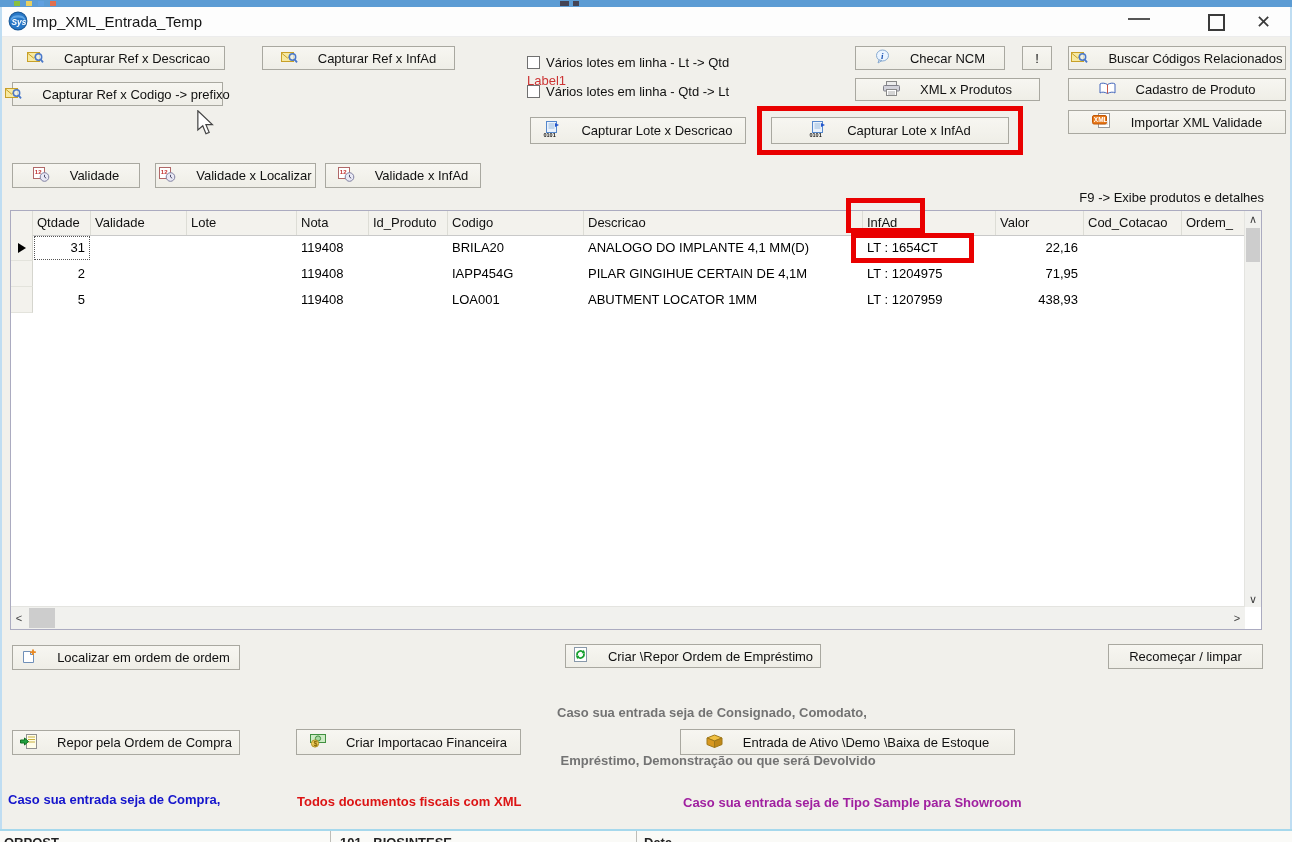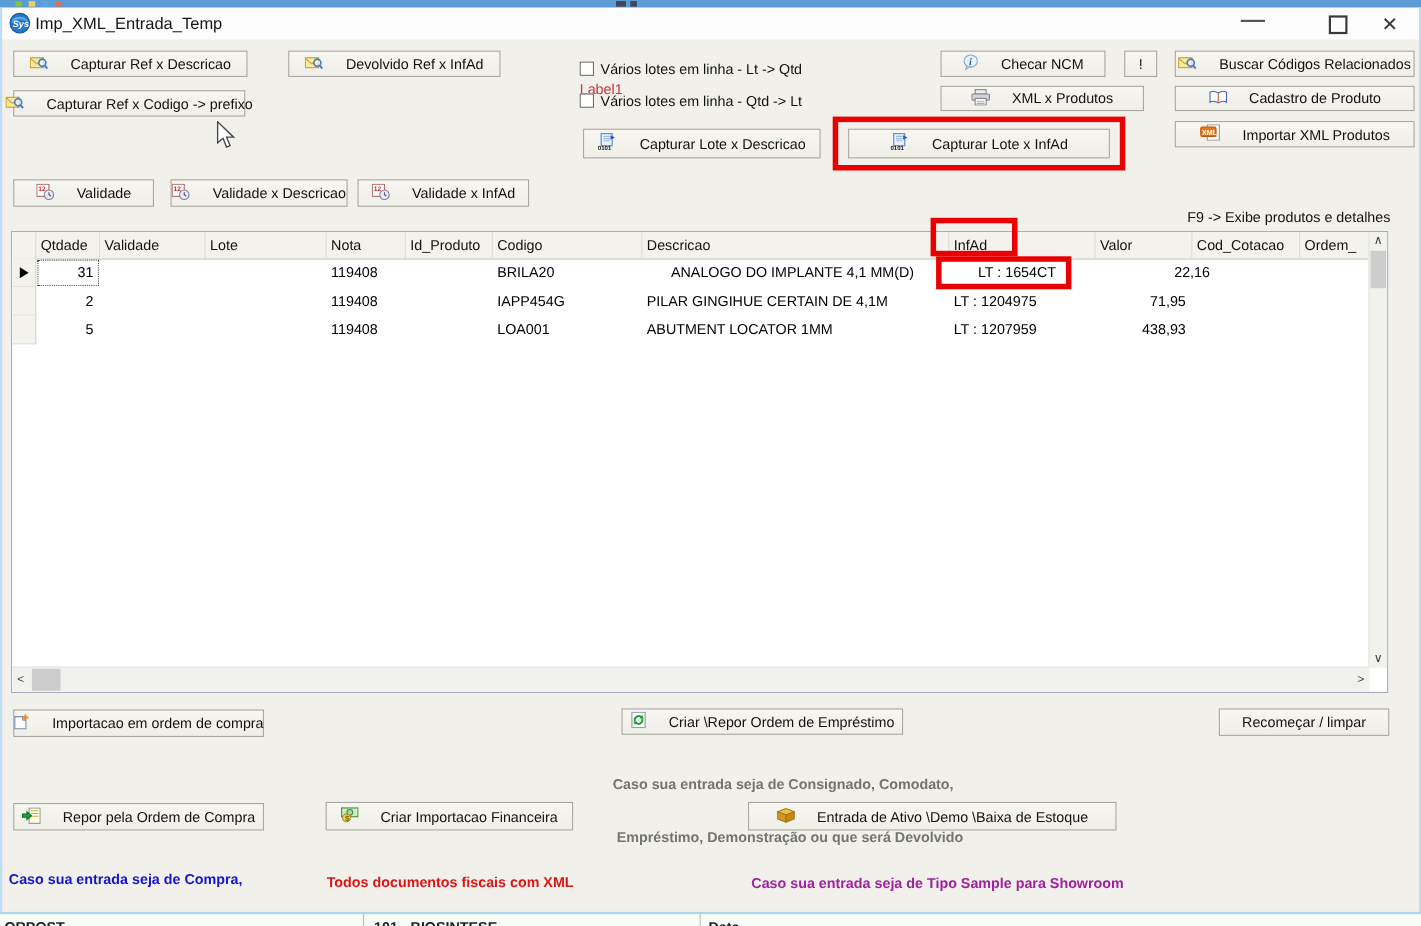--- a/index.html
+++ b/index.html
@@ -102,21 +102,21 @@
         </svg></span>
     <span>Capturar Ref x Descricao</span>
   </div>
   <div class="btn" style="left:262px;top:46px;width:193px;height:24px;">
     <span><svg width="17" height="14" viewBox="0 0 17 14">
           <rect x="0.5" y="2.5" width="12" height="9" fill="#F7E9A0" stroke="#C8A028"></rect>
           <path d="M0.5 3 L6.5 8 L12.5 3" stroke="#C8A028" fill="none"></path>
           <circle cx="11.5" cy="7" r="3.2" fill="#EAF2FF" fill-opacity="0.7" stroke="#4A78C8" stroke-width="1.5"></circle>
           <line x1="13.8" y1="9.7" x2="16" y2="12.3" stroke="#4A78C8" stroke-width="1.8"></line>
         </svg></span>
-    <span>Devolvido Ref x InfAd</span>
+    <span>Capturar Ref x InfAd</span>
   </div>
   <div class="btn" style="left:12px;top:82px;width:211px;height:24px;">
     <span><svg width="17" height="14" viewBox="0 0 17 14">
           <rect x="0.5" y="2.5" width="12" height="9" fill="#F7E9A0" stroke="#C8A028"></rect>
           <path d="M0.5 3 L6.5 8 L12.5 3" stroke="#C8A028" fill="none"></path>
           <circle cx="11.5" cy="7" r="3.2" fill="#EAF2FF" fill-opacity="0.7" stroke="#4A78C8" stroke-width="1.5"></circle>
           <line x1="13.8" y1="9.7" x2="16" y2="12.3" stroke="#4A78C8" stroke-width="1.8"></line>
         </svg></span>
     <span>Capturar Ref x Codigo -&gt; prefixo</span>
   </div>
@@ -192,40 +192,40 @@
     <span>Cadastro de Produto</span>
   </div>
   <div class="btn" style="left:1068px;top:110px;width:218px;height:24px;">
     <span><svg width="19" height="15" viewBox="0 0 19 15">
           <rect x="6.5" y="0.5" width="11" height="14" fill="#fff" stroke="#999"></rect>
           <line x1="8" y1="9" x2="16" y2="9" stroke="#CCC"></line>
           <line x1="8" y1="11" x2="16" y2="11" stroke="#CCC"></line>
           <rect x="0.5" y="2.5" width="14" height="8.5" rx="1.5" fill="#E87818" stroke="#C05808"></rect>
           <text x="1.8" y="9.3" font-size="6.5" font-weight="bold" fill="#fff" font-family="Liberation Sans, sans-serif">XML</text>
         </svg></span>
-    <span>Importar XML Produtos</span>
+    <span>Importar XML Validade</span>
   </div>
 
   <div class="btn" style="left:12px;top:163px;width:128px;height:25px;">
     <span><svg width="17" height="15" viewBox="0 0 17 15">
           <rect x="0.5" y="0.5" width="11" height="11" fill="#fff" stroke="#B06868"></rect>
           <text x="1.8" y="7" font-size="6" font-weight="bold" fill="#C03030" font-family="Liberation Sans, sans-serif">12</text>
           <circle cx="11.5" cy="10" r="4.3" fill="#E9E9F5" stroke="#8080A0"></circle>
           <path d="M11.5 7.8 L11.5 10 L13.2 11.2" stroke="#505070" fill="none"></path>
         </svg></span>
     <span>Validade</span>
   </div>
   <div class="btn" style="left:155px;top:163px;width:161px;height:25px;">
     <span><svg width="17" height="15" viewBox="0 0 17 15">
           <rect x="0.5" y="0.5" width="11" height="11" fill="#fff" stroke="#B06868"></rect>
           <text x="1.8" y="7" font-size="6" font-weight="bold" fill="#C03030" font-family="Liberation Sans, sans-serif">12</text>
           <circle cx="11.5" cy="10" r="4.3" fill="#E9E9F5" stroke="#8080A0"></circle>
           <path d="M11.5 7.8 L11.5 10 L13.2 11.2" stroke="#505070" fill="none"></path>
         </svg></span>
-    <span>Validade x Descricao</span>
+    <span>Validade x Localizar</span>
   </div>
   <div class="btn" style="left:325px;top:163px;width:156px;height:25px;">
     <span><svg width="17" height="15" viewBox="0 0 17 15">
           <rect x="0.5" y="0.5" width="11" height="11" fill="#fff" stroke="#B06868"></rect>
           <text x="1.8" y="7" font-size="6" font-weight="bold" fill="#C03030" font-family="Liberation Sans, sans-serif">12</text>
           <circle cx="11.5" cy="10" r="4.3" fill="#E9E9F5" stroke="#8080A0"></circle>
           <path d="M11.5 7.8 L11.5 10 L13.2 11.2" stroke="#505070" fill="none"></path>
         </svg></span>
     <span>Validade x InfAd</span>
   </div>
@@ -251,21 +251,21 @@
         <div class="grow">
           <div class="gcell ind" style="width: 22px;">
             <div class="tri"></div>
           </div>
           <div class="gcell r focuscell" style="width: 58px;">31</div>
           <div class="gcell" style="width: 96px;"></div>
           <div class="gcell" style="width: 110px;"></div>
           <div class="gcell" style="width: 72px;">119408</div>
           <div class="gcell" style="width: 79px;"></div>
           <div class="gcell" style="width: 136px;">BRILA20</div>
-          <div class="gcell" style="width: 279px; margin-left: 22px;">ANALOGO DO IMPLANTE 4,1 MM(D)</div>
+          <div class="gcell" style="width: 279px;">ANALOGO DO IMPLANTE 4,1 MM(D)</div>
           <div class="gcell" style="width: 133px;">LT : 1654CT</div>
           <div class="gcell r" style="width: 88px;">22,16</div>
           <div class="gcell" style="width: 98px;"></div>
           <div class="gcell" style="width: 63px;"></div>
         </div>
         <div class="grow">
           <div class="gcell ind" style="width: 22px;"></div>
           <div class="gcell r" style="width: 58px;">2</div>
           <div class="gcell" style="width: 96px;"></div>
           <div class="gcell" style="width: 110px;"></div>
@@ -304,21 +304,21 @@
       <div class="sb-arrow" style="right:0;top:3px;">&gt;</div>
     </div>
   </div>
 
   <div class="btn" style="left:12px;top:645px;width:228px;height:25px;">
     <span><svg width="15" height="15" viewBox="0 0 15 15">
           <path d="M1.5 2.5 H8.5 L11.5 5.5 V13.5 H1.5 Z" fill="#fff" stroke="#7090B8"></path>
           <path d="M8.5 2.5 V5.5 H11.5" fill="#D8E4F4" stroke="#7090B8"></path>
           <path d="M11 0.5 V6 M8.2 3.2 H13.8" stroke="#E88820" stroke-width="1.8"></path>
         </svg></span>
-    <span>Importacao em ordem de compra</span>
+    <span>Localizar em ordem de ordem</span>
   </div>
   <div class="btn" style="left:565px;top:644px;width:256px;height:24px;">
     <span><svg width="15" height="15" viewBox="0 0 15 15">
           <rect x="1.5" y="0.5" width="12" height="14" fill="#fff" stroke="#8899AA"></rect>
           <path d="M4.2 8.5 A3.5 3.5 0 0 1 10.2 5.2" stroke="#18A030" stroke-width="1.7" fill="none"></path>
           <polygon points="10.8,2.8 12.2,6.4 8.6,6.2" fill="#18A030"></polygon>
           <path d="M10.8 6.5 A3.5 3.5 0 0 1 4.8 9.8" stroke="#18A030" stroke-width="1.7" fill="none"></path>
           <polygon points="4.2,12.2 2.8,8.6 6.4,8.8" fill="#18A030"></polygon>
         </svg></span>
     <span>Criar \Repor Ordem de Empréstimo</span>

